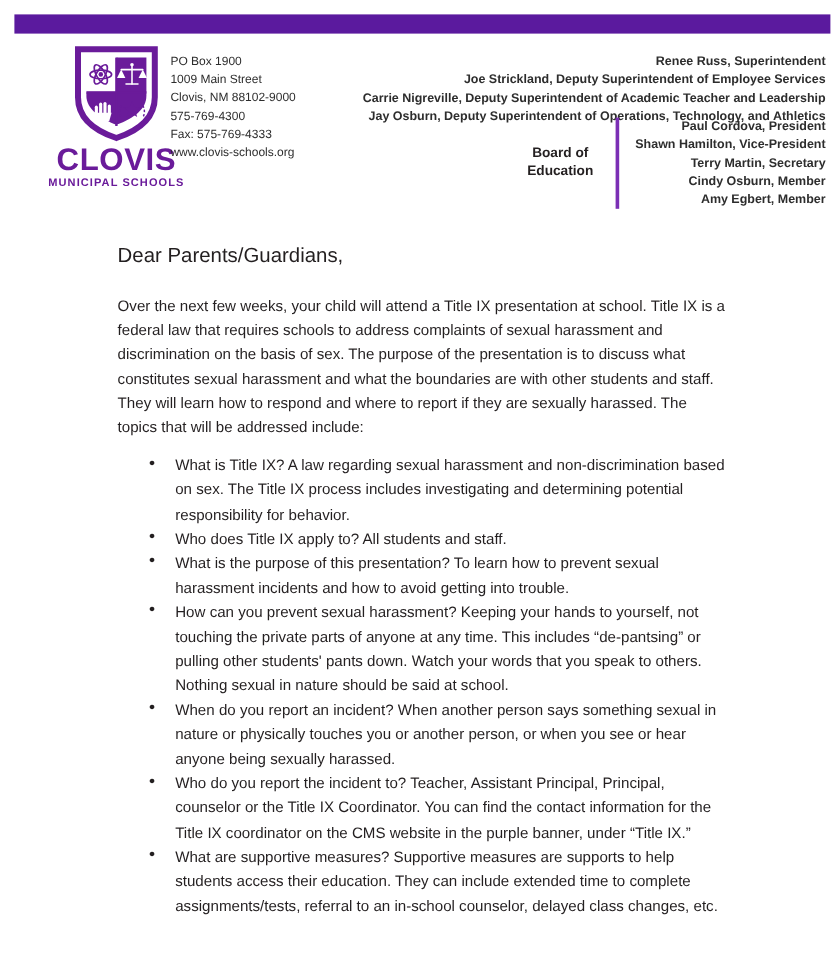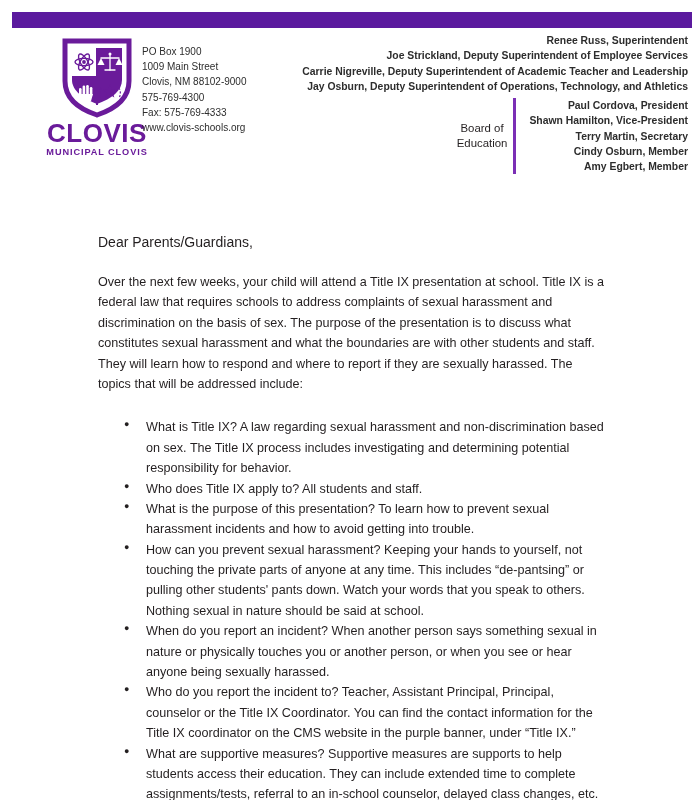--- a/index.html
+++ b/index.html
@@ -38,55 +38,55 @@
     color:#6A1B9A; line-height:1.3; margin-top:1px;
   }
 
   .address {
     position:absolute; left:142px; top:14px;
     font-size:10px; line-height:1.52; color:#2d2d2d;
   }
   .address div { white-space:nowrap; }
 
   .admins {
-    position:absolute; right:8px; top:3px;
+    position:absolute; right:8px; top:14px;
     text-align:right;
     font-size:10.4px; line-height:1.48; color:#2d2d2d;
     font-weight:600;
   }
   .admins div { white-space:nowrap; }
 
   .board {
     position:absolute; right:8px; top:68px;
     display:flex; align-items:center; justify-content:flex-end;
   }
   .board-label {
-    font-size:11.4px; font-weight:normal; line-height:1.35;
+    font-size:11.4px; font-weight:bold; line-height:1.35;
     text-align:center; color:#231f20;
-    padding-right:6px; white-space:nowrap;
+    padding-right:19px; white-space:nowrap;
   }
   .board-divider {
     width:3px; align-self:stretch; background:#7B2FB5;
     margin-right:13px;
   }
   .board-members {
     text-align:right; font-size:10.4px; line-height:1.47;
     color:#2d2d2d; font-weight:700;
   }
   .board-members div { white-space:nowrap; }
 
   
   .body { position:absolute; left:98px; top:200px; width:508px; }
-  .salutation { font-size:14px; line-height:1.5;margin-top:32px; }
+  .salutation { font-size:17px; line-height:1.5; }
   .para {
     font-size:12.6px; line-height:1.62;
     text-align:left; margin-top:19px;
   }
   ul.topics {
-    margin-top:23px; margin-left:26px; list-style:none;
+    margin-top:11px; margin-left:26px; list-style:none;
   }
   ul.topics li {
     position:relative;
     font-size:12.6px; line-height:1.62;
     padding-left:22px; margin-bottom:0px;
   }
   ul.topics li::before {
     content:"\25CF";
     position:absolute; left:0; top:0;
     font-size:9px; line-height:1.62*1.4;
@@ -136,21 +136,21 @@
         </g>
 
         <g>
           <path d="M50 49.5 L51.9 54.2 L57 54.5 L53 57.7 L54.3 62.6 L50 59.8 L45.7 62.6 L47 57.7 L43 54.5 L48.1 54.2 Z" fill="#6A1B9A"></path>
           <path d="M41 53 A10 10 0 0 0 41 63" fill="none" stroke="#6A1B9A" stroke-width="1.2" stroke-dasharray="2 1.6"></path>
           <path d="M59 53 A10 10 0 0 1 59 63" fill="none" stroke="#6A1B9A" stroke-width="1.2" stroke-dasharray="2 1.6"></path>
         </g>
       </svg>
       <div class="wordmark">
         <span class="clovis">CLOVIS</span>
-        <span class="municipal">MUNICIPAL CLOVIS</span>
+        <span class="municipal">MUNICIPAL SCHOOLS</span>
       </div>
     </div>
 
     <div class="address">
       <div>PO Box 1900</div>
       <div>1009 Main Street</div>
       <div>Clovis, NM 88102-9000</div>
       <div>575-769-4300</div>
       <div>Fax: 575-769-4333</div>
       <div>www.clovis-schools.org</div>

